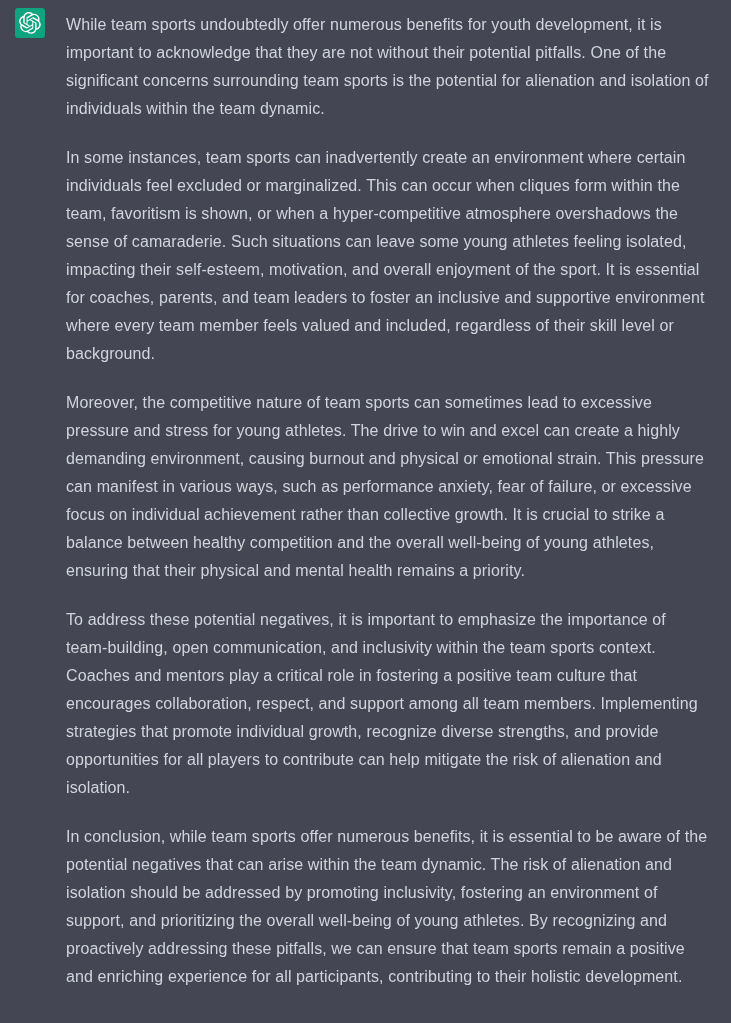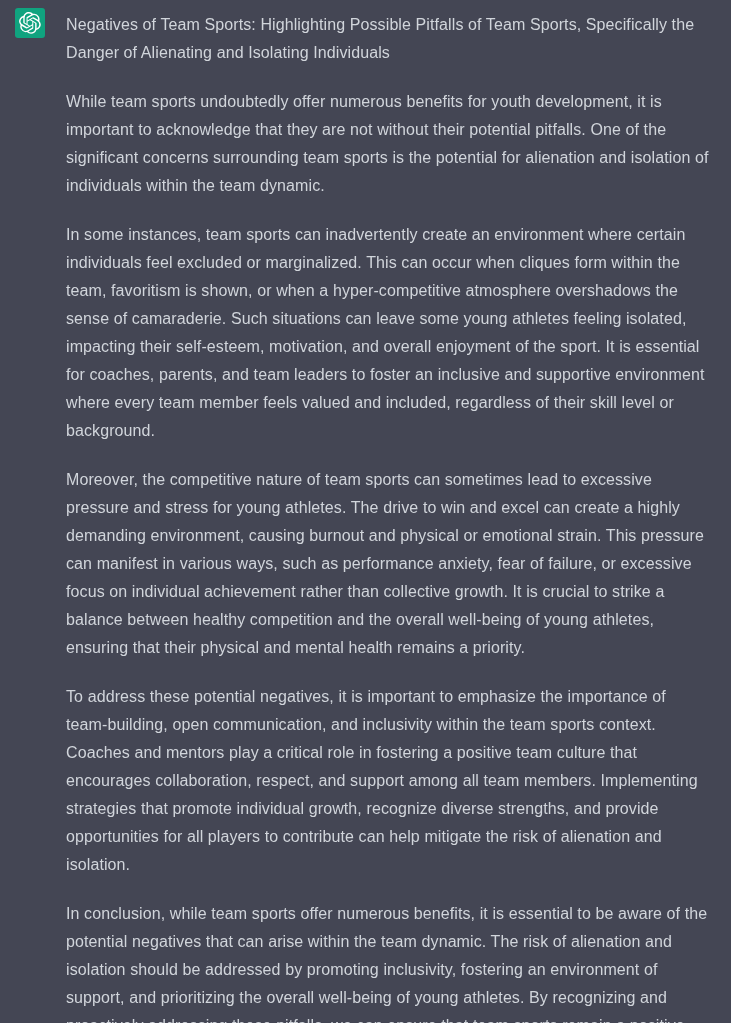--- a/index.html
+++ b/index.html
@@ -57,21 +57,20 @@
 </head>
 <body>
 
 <div class="message-row">
   <div class="avatar">
     <svg viewBox="0 0 24.2 24.2" xmlns="http://www.w3.org/2000/svg" aria-hidden="true">
       <path d="M22.2819 9.8211a5.9847 5.9847 0 0 0-.5157-4.9108 6.0462 6.0462 0 0 0-6.5098-2.9A6.0651 6.0651 0 0 0 4.9807 4.1818a5.9847 5.9847 0 0 0-3.9977 2.9 6.0462 6.0462 0 0 0 .7427 7.0966 5.98 5.98 0 0 0 .511 4.9107 6.051 6.051 0 0 0 6.5146 2.9001A5.9847 5.9847 0 0 0 13.2599 24a6.0557 6.0557 0 0 0 5.7718-4.2058 5.9894 5.9894 0 0 0 3.9977-2.9001 6.0557 6.0557 0 0 0-.7475-7.073zM13.2599 22.4301a4.4755 4.4755 0 0 1-2.8764-1.04l.1419-.0804 4.7783-2.7582a.7948.7948 0 0 0 .3927-.6813v-6.7369l2.02 1.1686a.071.071 0 0 1 .038.0615v5.5826a4.504 4.504 0 0 1-4.4945 4.4944zm-9.6607-4.1254a4.4708 4.4708 0 0 1-.5346-3.0137l.142.0852 4.783 2.7582a.7712.7712 0 0 0 .7806 0l5.8428-3.3685v2.3324a.0804.0804 0 0 1-.0332.0615L9.74 19.9502a4.4992 4.4992 0 0 1-6.1408-1.6455zM2.3408 7.8956a4.485 4.485 0 0 1 2.3655-1.9728V11.6a.7664.7664 0 0 0 .3879.6765l5.8144 3.3543-2.0201 1.1685a.0757.0757 0 0 1-.071 0L4.0872 13.859a4.504 4.504 0 0 1-1.7464-5.9634zm16.5963 3.8558-5.8334-3.3874L15.1192 7.2a.0757.0757 0 0 1 .071 0l4.8303 2.7913a4.4944 4.4944 0 0 1-.6765 8.1042v-5.6772a.79.79 0 0 0-.4069-.6669zm2.0107-3.0231-.142-.0852-4.7735-2.7818a.7759.7759 0 0 0-.7854 0L9.409 9.2297V6.8974a.0662.0662 0 0 1 .0284-.0615l4.8303-2.7866a4.4992 4.4992 0 0 1 6.6802 4.66zM8.3065 12.863l-2.02-1.1638a.0804.0804 0 0 1-.038-.0567V6.0742a4.4992 4.4992 0 0 1 7.3757-3.4537l-.142.0805L8.704 5.459a.7948.7948 0 0 0-.3927.6813zm1.0976-2.3654 2.602-1.4998 2.6069 1.4998v2.9994l-2.5974 1.4997-2.6067-1.4997z"></path>
     </svg>
   </div>
   <div class="content">
-    <p>Negatives of Team Sports: Highlighting Possible Pitfalls of Team Sports, Specifically the Danger of Alienating and Isolating Individuals</p>
     <div class="para-list">
 
         <p>While team sports undoubtedly offer numerous benefits for youth development, it is important to acknowledge that they are not without their potential pitfalls. One of the significant concerns surrounding team sports is the potential for alienation and isolation of individuals within the team dynamic.</p>
 
         <p>In some instances, team sports can inadvertently create an environment where certain individuals feel excluded or marginalized. This can occur when cliques form within the team, favoritism is shown, or when a hyper-competitive atmosphere overshadows the sense of camaraderie. Such situations can leave some young athletes feeling isolated, impacting their self-esteem, motivation, and overall enjoyment of the sport. It is essential for coaches, parents, and team leaders to foster an inclusive and supportive environment where every team member feels valued and included, regardless of their skill level or background.</p>
 
         <p>Moreover, the competitive nature of team sports can sometimes lead to excessive pressure and stress for young athletes. The drive to win and excel can create a highly demanding environment, causing burnout and physical or emotional strain. This pressure can manifest in various ways, such as performance anxiety, fear of failure, or excessive focus on individual achievement rather than collective growth. It is crucial to strike a balance between healthy competition and the overall well-being of young athletes, ensuring that their physical and mental health remains a priority.</p>
 
         <p>To address these potential negatives, it is important to emphasize the importance of team-building, open communication, and inclusivity within the team sports context. Coaches and mentors play a critical role in fostering a positive team culture that encourages collaboration, respect, and support among all team members. Implementing strategies that promote individual growth, recognize diverse strengths, and provide opportunities for all players to contribute can help mitigate the risk of alienation and isolation.</p>
 

